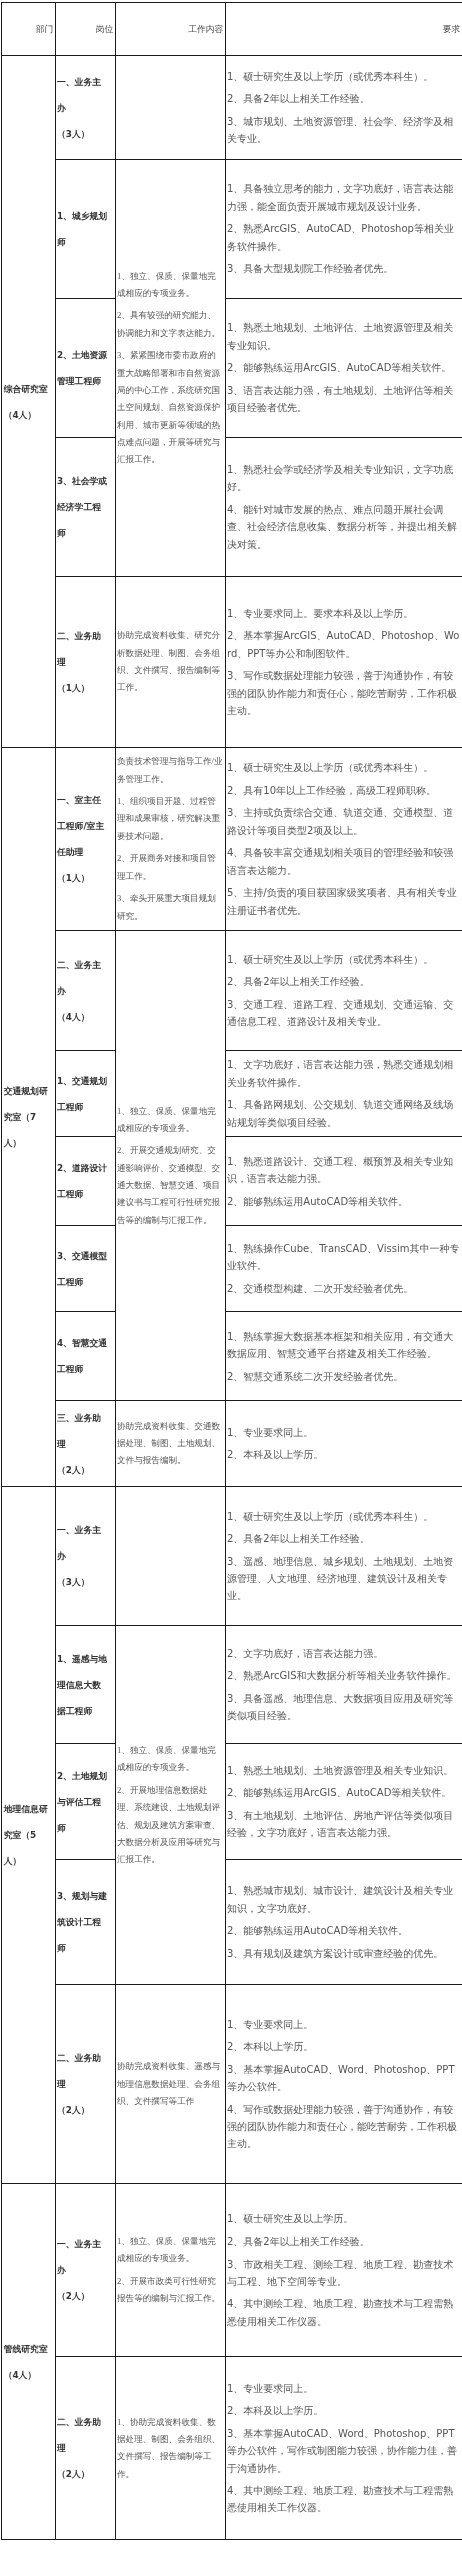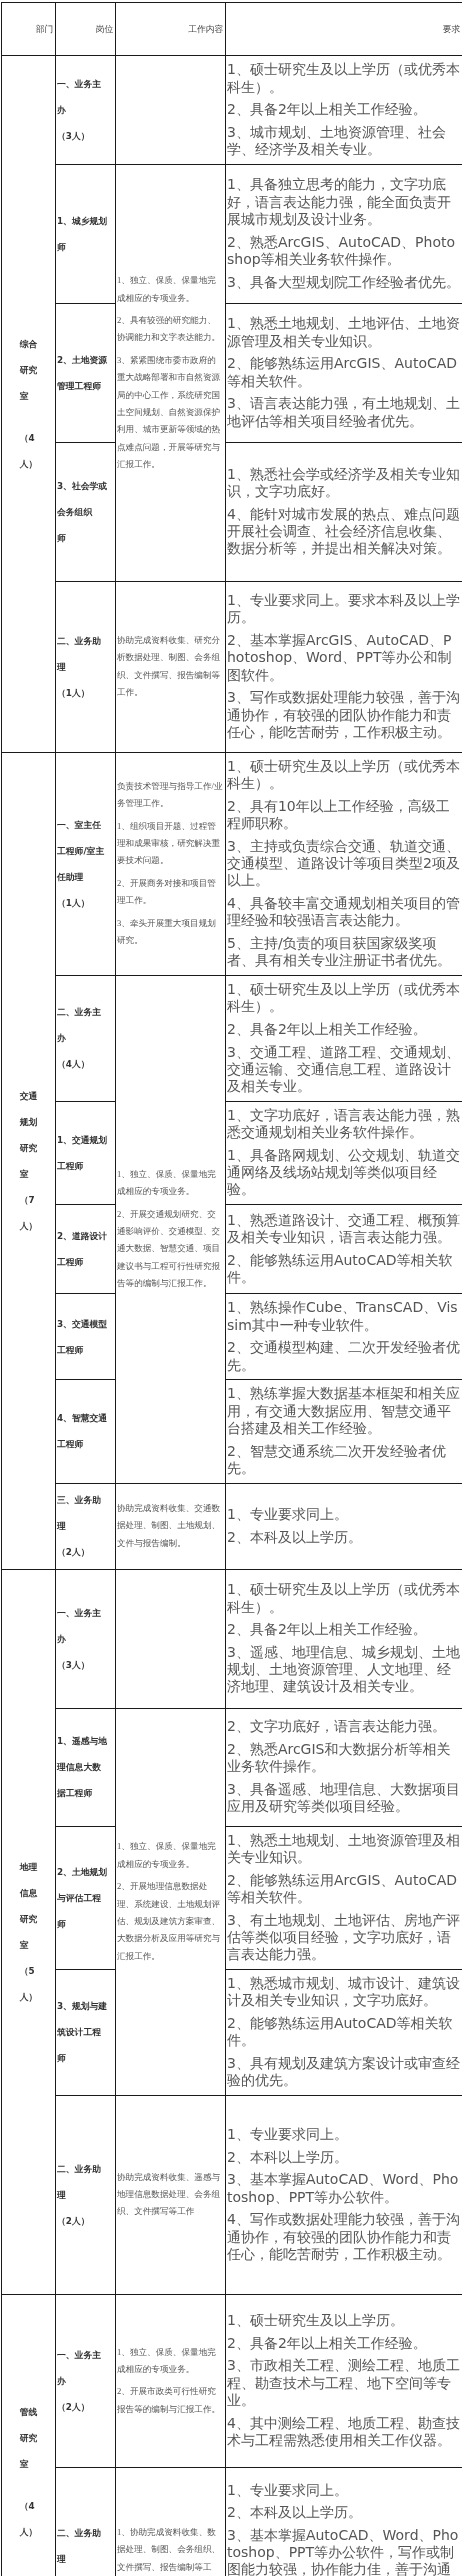--- a/index.html
+++ b/index.html
@@ -4,24 +4,24 @@
 <style>
   html, body { margin:0; padding:0; background:#ffffff; }
   body { width:462px; height:2576px; overflow:hidden; font-family:"DejaVu Sans","Liberation Sans",sans-serif; color:#3e3e3e; }
   table { border-collapse:collapse; width:461px; margin:2px 0 0 0.7px; table-layout:fixed; }
   col.c1 { width:54px; } col.c2 { width:60px; } col.c3 { width:110px; } col.c4 { width:237px; }
   td, th { border:1px solid #1a1a1a; vertical-align:middle; padding:0 1.3px; font-size:8.8px; line-height:26px; word-break:break-all; }
   th { font-weight:normal; text-align:right; height:52px; color:#444; }
   td.dept { font-weight:bold; color:#333; padding-left:2px; }
   td.pos { font-weight:bold; color:#333; }
   td.work { color:#555; font-size:8.6px;font-family:Liberation Serif, serif; }
-  td.req { color:#555; font-size:14px; }
+  td.req { color:#555; font-size:10px; }
   .line { display:block; margin:5.3px 0; line-height:17.3px; }
   .pos .line { margin:0; line-height:26px; }
-  .dept .line { margin:16px; line-height:26px; }
+  .dept .line { margin:0; line-height:26px; }
 </style>
 </head>
 <body>
 
 <table>
   <colgroup>
       <col class="c1">
       <col class="c2">
       <col class="c3">
       <col class="c4">
@@ -76,21 +76,21 @@
       </td>
       <td class="req">
         <span class="line">1、熟悉土地规划、土地评估、土地资源管理及相关专业知识。</span>
         <span class="line">2、能够熟练运用ArcGIS、AutoCAD等相关软件。</span>
         <span class="line">3、语言表达能力强，有土地规划、土地评估等相关项目经验者优先。</span>
       </td>
     </tr>
     <tr style="height:139px">
       <td class="pos">
         <span class="line">3、社会学或</span>
-        <span class="line">会务组织</span>
+        <span class="line">经济学工程</span>
         <span class="line">师</span>
       </td>
       <td class="req">
         <span class="line">1、熟悉社会学或经济学及相关专业知识，文字功底好。</span>
         <span class="line">4、能针对城市发展的热点、难点问题开展社会调查、社会经济信息收集、数据分析等，并提出相关解决对策。</span>
       </td>
     </tr>
     <tr style="height:171px">
       <td class="pos">
         <span class="line">二、业务助</span>

